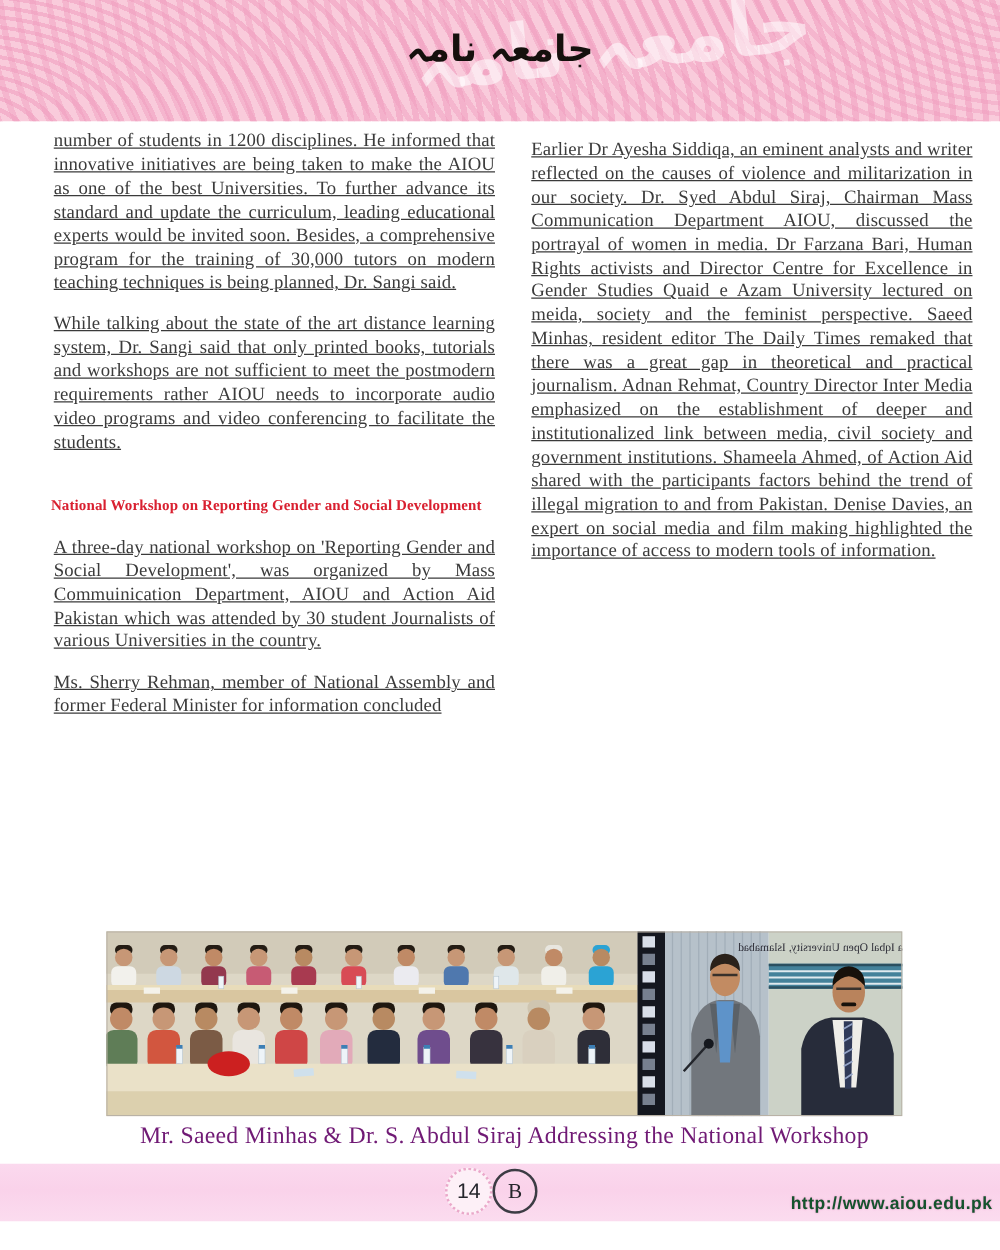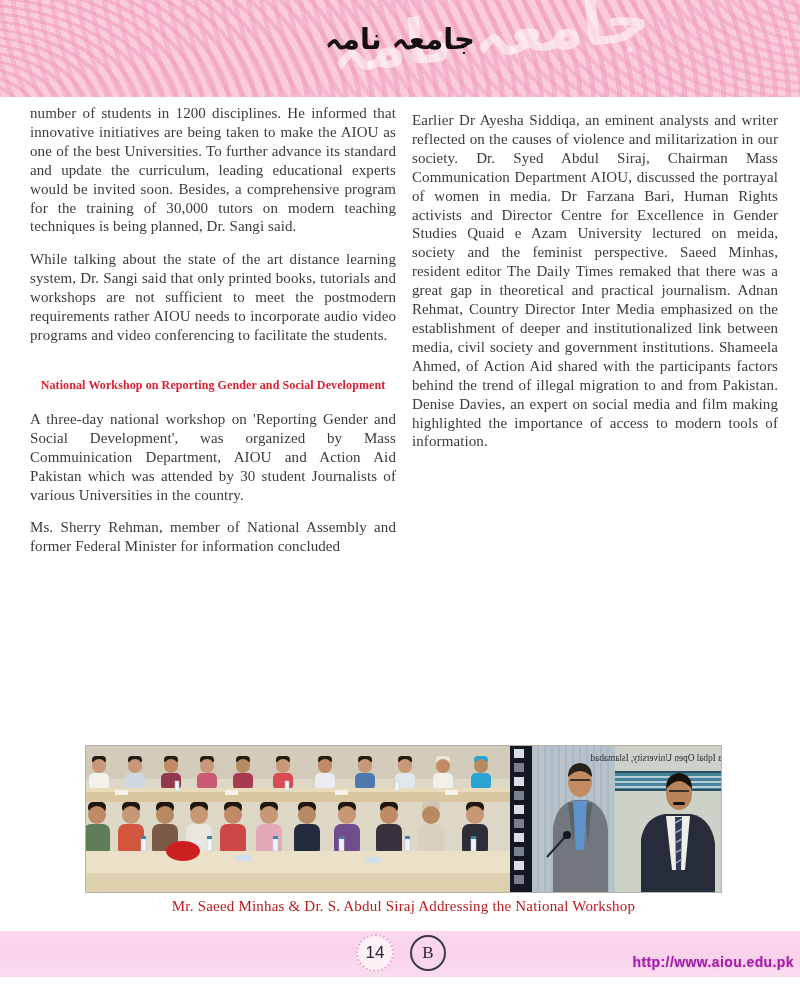--- a/index.html
+++ b/index.html
@@ -30,61 +30,61 @@
   
   .content{
     position:absolute;left:30px;top:97px;width:748px;
   }
   .columns{display:flex;gap:16px;}
   .col{
     width:366px;text-align:justify;
     font-size:15px;line-height:18.9px;color:#3b3b3b;
     letter-spacing:.1px;
   }
-  .col p{margin:14px 0 0 0;}
+  .col p{margin:14px 0 0 13px;text-decoration:underline;}
   .col p.first{margin-top:7px;}
   .red-heading{
     color:#d92030;font-weight:bold;text-align:center;
     font-size:12px;line-height:21px;
     margin:30px 6px 10px 6px;
   }
   sup{font-size:10px;line-height:0;}
   
   .photo-wrap{
     position:absolute;left:85px;top:745px;width:637px;height:148px;
   }
   .photo-wrap svg{display:block;width:637px;height:148px;}
   .photo-caption{
     position:absolute;left:85px;top:898px;width:637px;
-    text-align:center;font-size:15px;color:#b91c1c;letter-spacing:.2px;
+    text-align:center;font-size:19px;color:#701a75;letter-spacing:.2px;
   }
   
   .footer-band{
     position:absolute;left:0;top:931px;width:800px;height:46px;
     background:linear-gradient(180deg,#fbd9ee 0%,#fad2ea 45%,#fbdcef 100%);
   }
   .page-badges{
-    position:absolute;left:356px;top:934px;display:flex;gap:16px;align-items:center;text-align:right;
+    position:absolute;left:356px;top:934px;display:flex;align-items:center;text-align:right;
   }
   .badge-14{
     width:34px;height:34px;border-radius:50%;
     border:2px dotted #eaa9ca;background:#fdf0f7;
     display:flex;align-items:center;justify-content:center;
     font-size:17px;color:#26262c;font-family:"Liberation Sans", sans-serif;
   }
   .badge-B{
     width:32px;height:32px;border-radius:50%;
     border:2px solid #3c3c44;
     display:flex;align-items:center;justify-content:center;
     font-size:17px;color:#26262c;
   }
   .footer-url{
     position:absolute;right:6px;top:954px;
     font-family:"Liberation Sans", sans-serif;font-weight:bold;
-    font-size:14px;color:#a21caf;letter-spacing:.4px;
+    font-size:14px;color:#14532d;letter-spacing:.4px;
     text-shadow:0 0 2px #edadd3, 0 0 1px #e9a2cc;
     text-decoration:none;
   }
 </style>
 </head>
 <body>
 
 <div class="top-band">
   <div class="calli-watermark">جامعہ نامہ</div>
   <div class="calligraphy">جامعہ نامہ</div>

